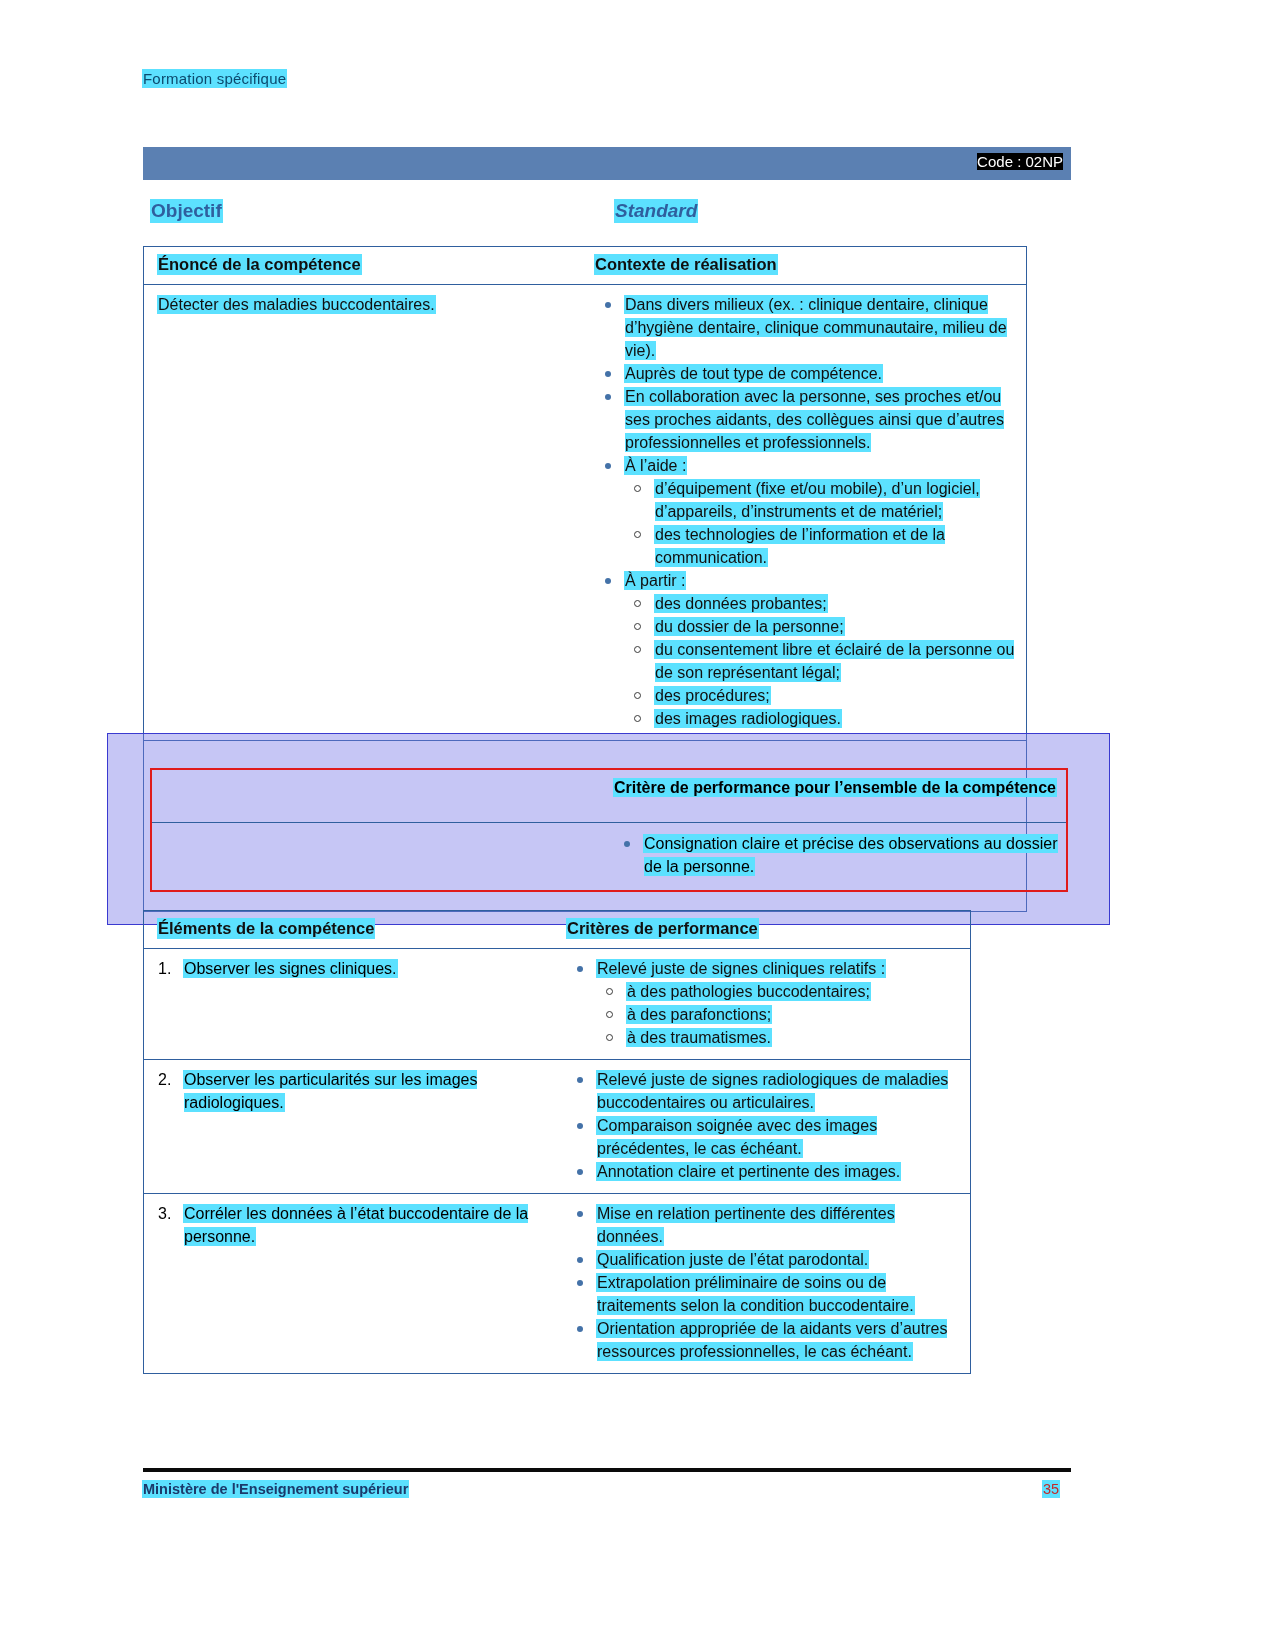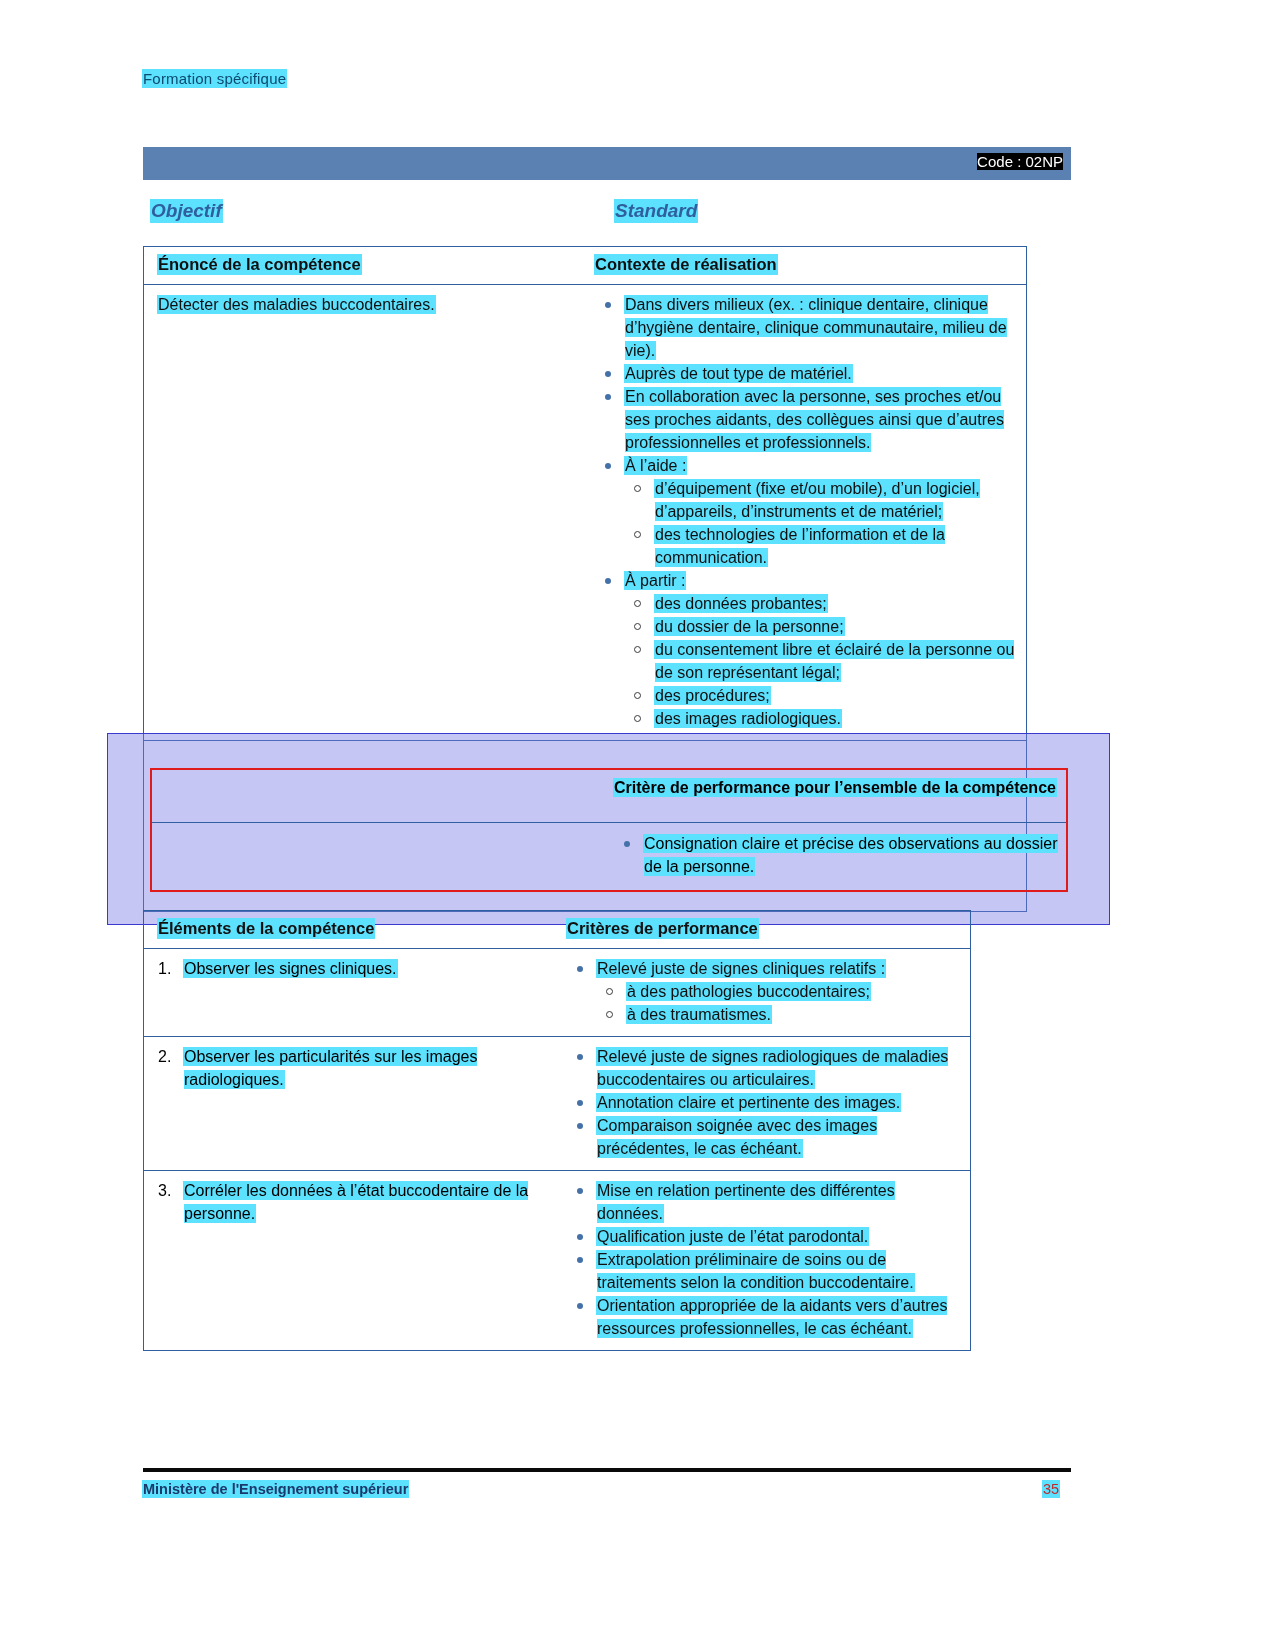--- a/index.html
+++ b/index.html
@@ -65,21 +65,20 @@
     left: 143px;
     top: 200px;
     width: 928px;
     height: 28px;
   }
   .obj-std .objectif {
     position: absolute;
     left: 8px;
     top: 0;
     font-size: 19px;
-    font-style: italic;
     font-weight: bold;
     color: #2f5f9e;
   }
   .obj-std .standard {
     position: absolute;
     left: 472px;
     top: 0;
     font-size: 19px;
     font-style: italic;
     font-weight: bold;
@@ -296,21 +295,21 @@
     <div class="row">
       <div class="col-left">
         <div class="txt"><span class="sel">Détecter des maladies buccodentaires.</span></div>
       </div>
       <div class="col-right">
         <ul class="l1 txt">
           <li>
             <span class="sel">Dans divers milieux (ex. : clinique dentaire, clinique d’hygiène dentaire, clinique communautaire, milieu de vie).</span>
           </li>
           <li>
-            <span class="sel">Auprès de tout type de matériel.</span>
+            <span class="sel">Auprès de tout type de compétence.</span>
           </li>
           <li>
             <span class="sel">En collaboration avec la personne, ses proches et/ou ses proches aidants, des collègues ainsi que d’autres professionnelles et professionnels.</span>
           </li>
           <li>
             <span class="sel">À l’aide :</span>
             <ul class="l2">
               <li><span class="sel">d’équipement (fixe et/ou mobile), d’un logiciel, d’appareils, d’instruments et de matériel;</span></li>
               <li><span class="sel">des technologies de l’information et de la communication.</span></li>
             </ul>
@@ -365,39 +364,40 @@
           <span class="num">1.</span>
           <span class="body"><span class="sel">Observer les signes cliniques.</span></span>
         </div>
       </div>
       <div class="col-right">
         <ul class="l1 txt">
           <li>
             <span class="sel">Relevé juste de signes cliniques relatifs :</span>
             <ul class="l2">
               <li><span class="sel">à des pathologies buccodentaires;</span></li>
+              <li><span class="sel">à des parafonctions;</span></li>
               <li><span class="sel">à des traumatismes.</span></li>
             </ul>
           </li>
         </ul>
       </div>
     </div>
 
     <div class="row">
       <div class="col-left">
         <div class="numitem">
           <span class="num">2.</span>
           <span class="body"><span class="sel">Observer les particularités sur les images radiologiques.</span></span>
         </div>
       </div>
       <div class="col-right">
         <ul class="l1 txt">
           <li><span class="sel">Relevé juste de signes radiologiques de maladies buccodentaires ou articulaires.</span></li>
+          <li><span class="sel">Comparaison soignée avec des images précédentes, le cas échéant.</span></li>
           <li><span class="sel">Annotation claire et pertinente des images.</span></li>
-          <li><span class="sel">Comparaison soignée avec des images précédentes, le cas échéant.</span></li>
         </ul>
       </div>
     </div>
 
     <div class="row">
       <div class="col-left">
         <div class="numitem">
           <span class="num">3.</span>
           <span class="body"><span class="sel">Corréler les données à l’état buccodentaire de la personne.</span></span>
         </div>

